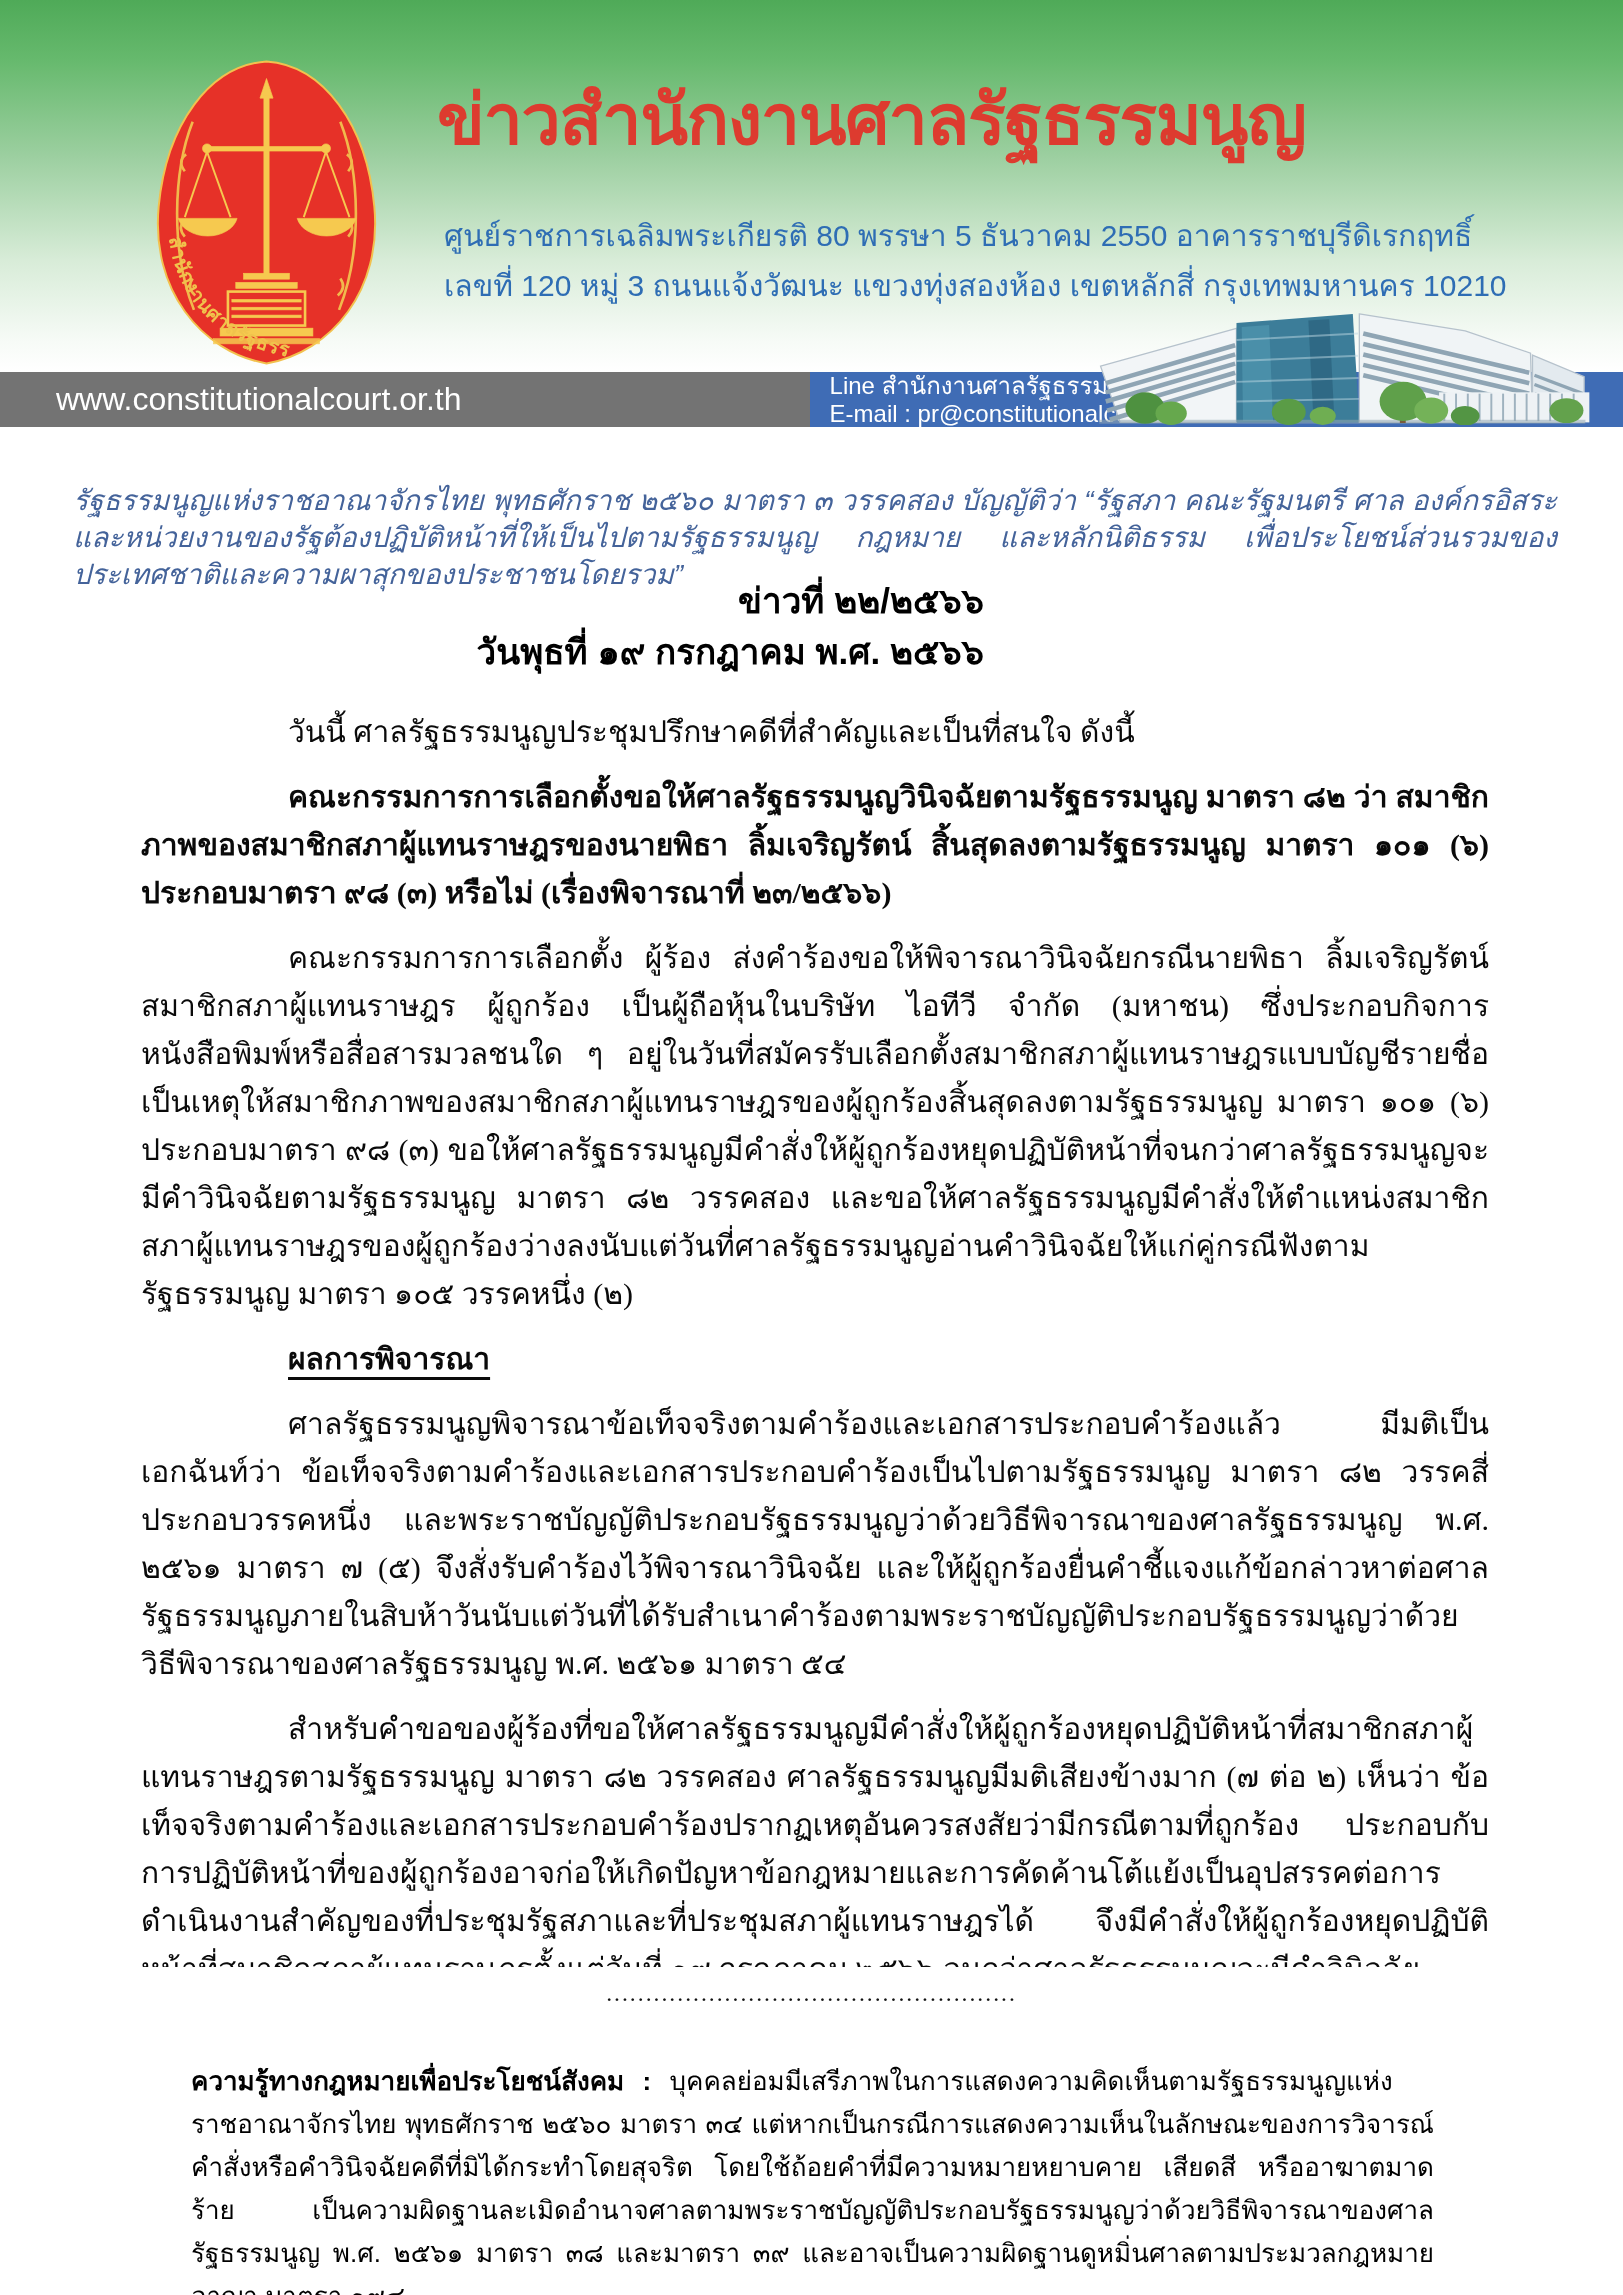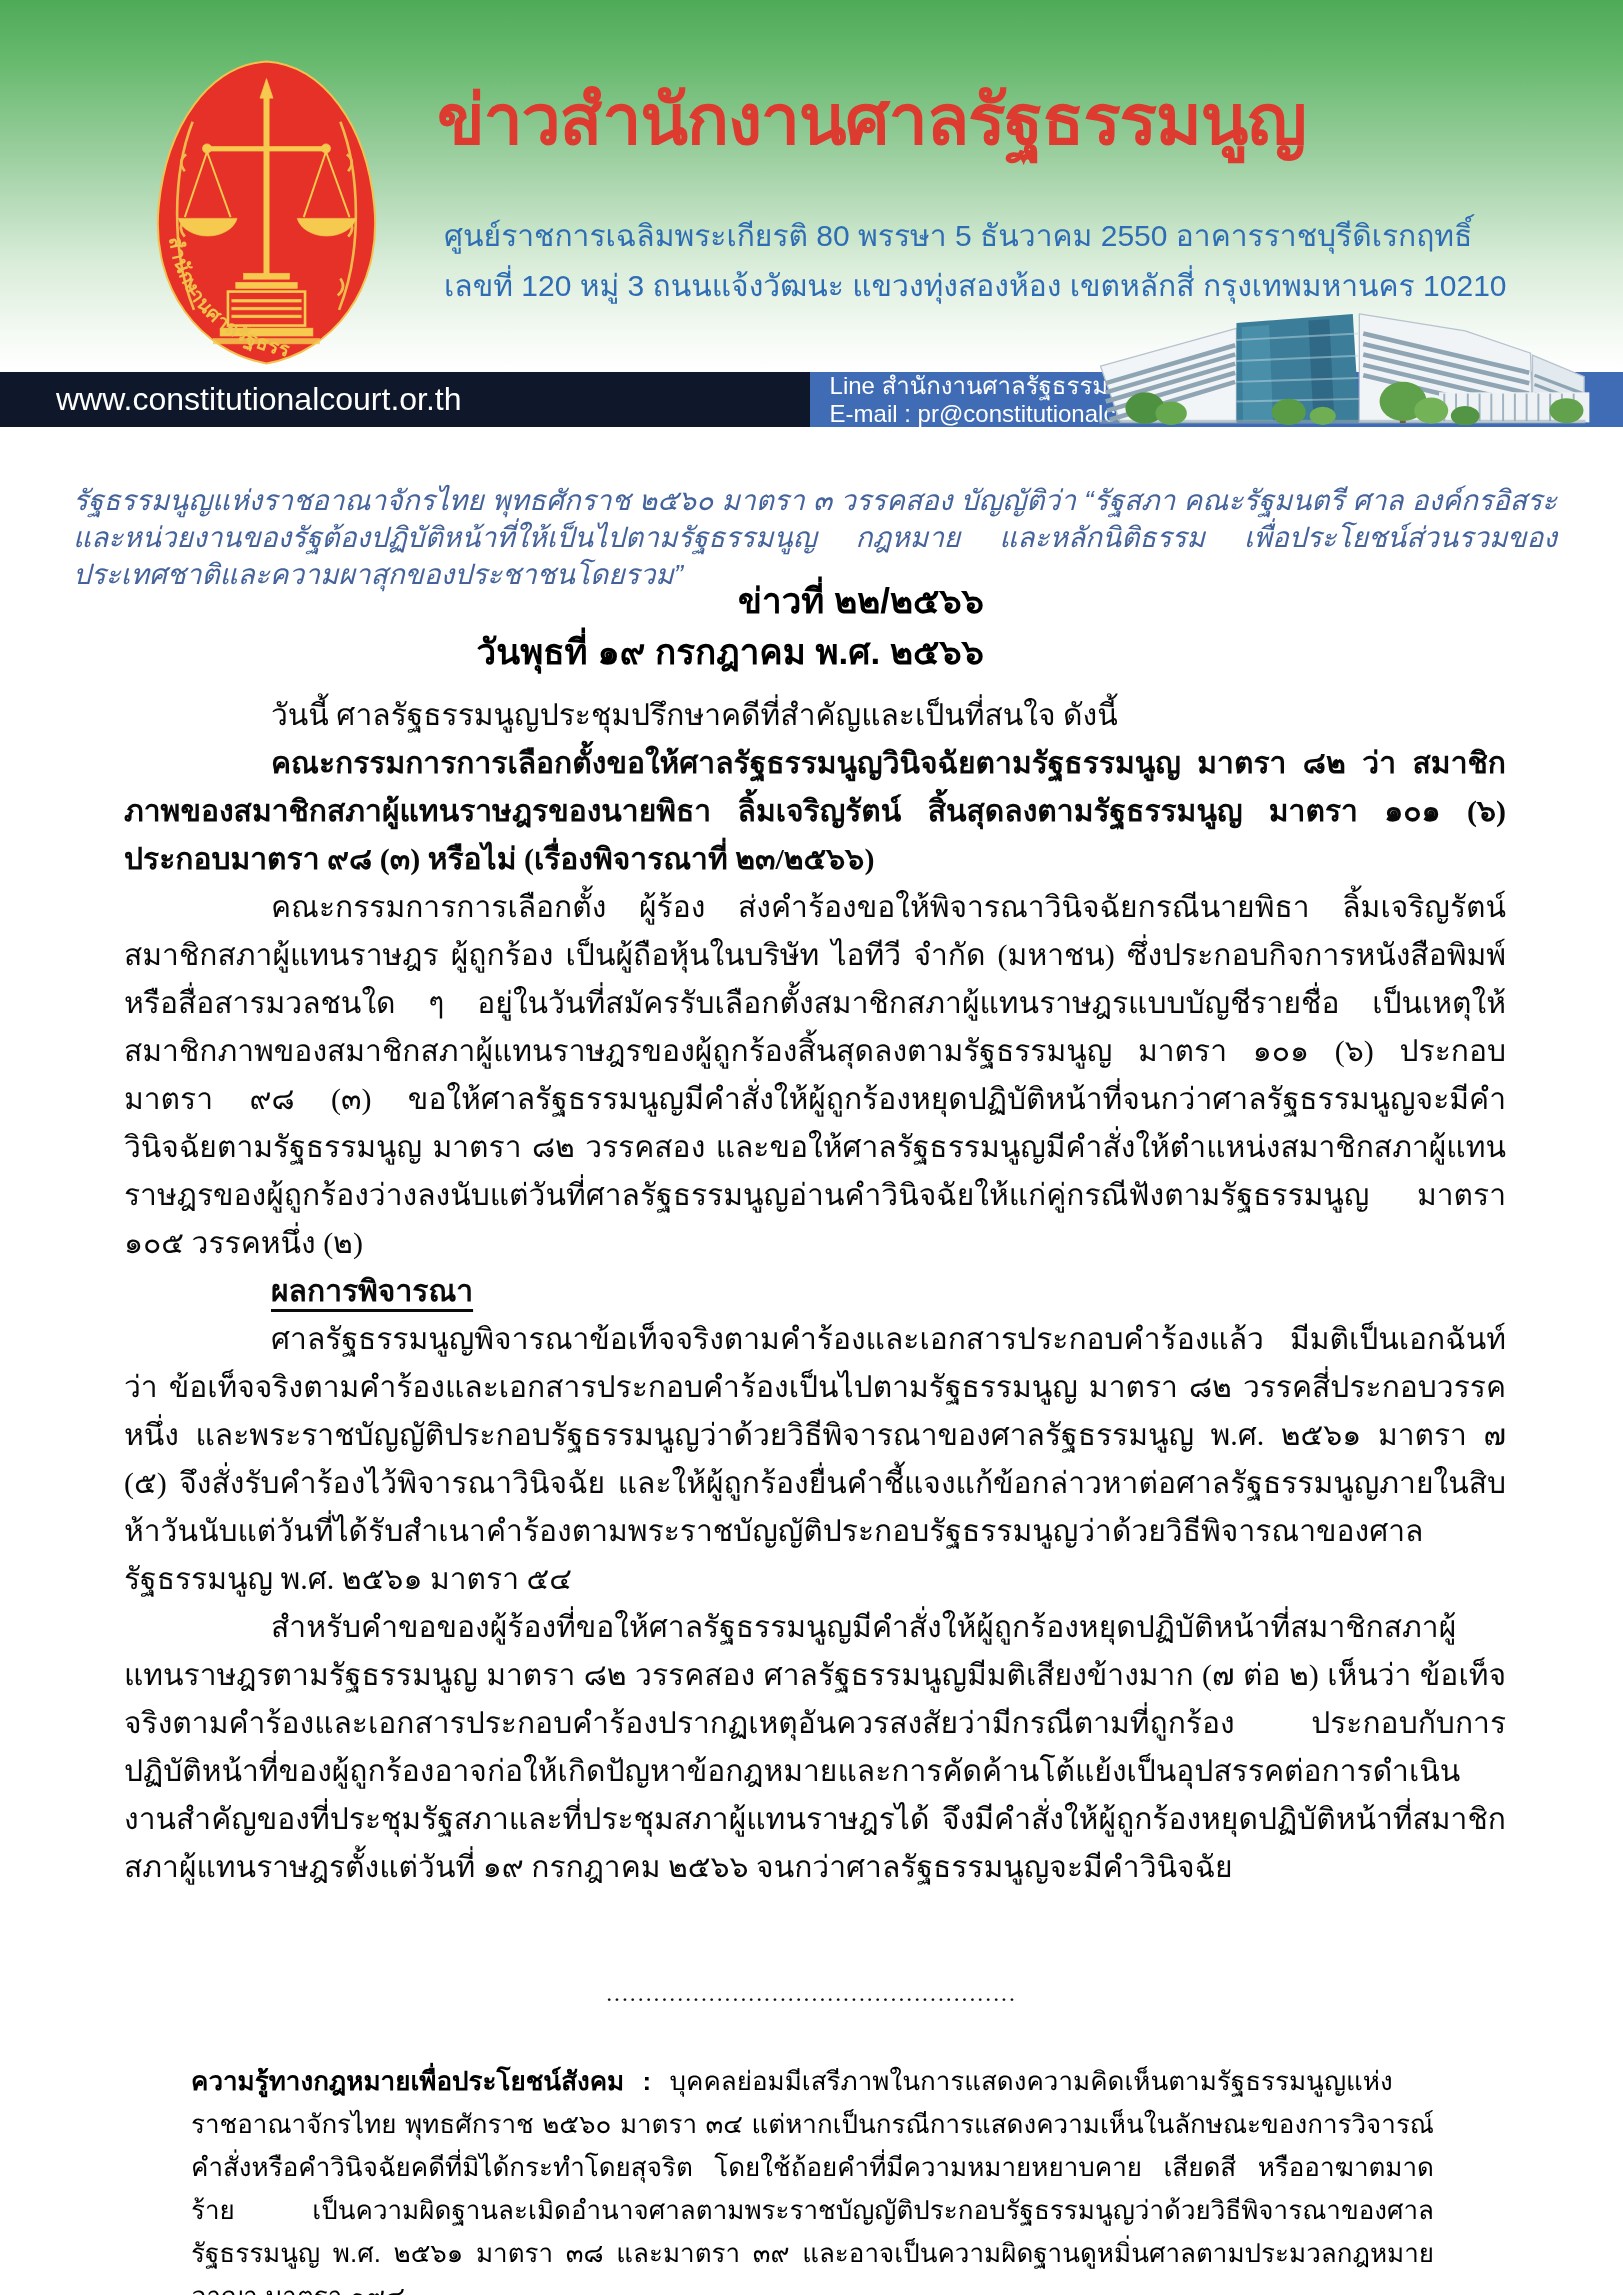--- a/index.html
+++ b/index.html
@@ -22,21 +22,21 @@
     letter-spacing:-1.3px;
   }
   .masthead-address {
     position:absolute; left:444px; top:211px;
     font-size:30px; line-height:50px; color:#2e6db4;
   }
 
   
   .bar-row { position:absolute; left:0; top:372px; width:1623px; height:55px; }
   .website-bar {
-    position:absolute; left:0; top:0; width:810px; height:55px; background:#0f172a;
+    position:absolute; left:0; top:0; width:810px; height:55px; background:#737373;
     display:flex; align-items:center; padding-left:56px;
     color:#fff; font-size:32px;
   }
   .contact-bar {
     position:absolute; left:810px; top:0; width:813px; height:55px; background:#3f6cb5;
     display:flex; flex-direction:column; justify-content:center; padding-left:19.6px;
     color:#fff; font-size:24px; line-height:27.5px;
   }
   .building-svg { position:absolute; right:27.5px; top:-79px; width:523px; height:132px; }
 
@@ -54,21 +54,21 @@
     font-size:35px; font-weight:bold; line-height:51px; color:#000;
   }
 
   
   .body-text {
     position:absolute; left:124px; top:691px; width:1382px; height:1276px;
     overflow:hidden;
     font-family:"Liberation Serif", serif;
     font-size:30px; line-height:48px; color:#0a0a0a; text-align:justify;
   }
-  .body-text p { margin:0; text-indent:147px; }
+  .body-text p { margin:17px; text-indent:147px; }
   .case-title { font-weight:bold; }
   .result-heading {
     margin:48px 0 0 147px; font-weight:bold;
     text-decoration:underline; text-underline-offset:7.9px; text-decoration-thickness:2.6px;
   }
 
   .dotted-sep {
     position:absolute; left:0; top:1980px; width:1623px; text-align:center;
     font-family:"Liberation Serif", serif; font-size:23.6px; letter-spacing:2px; color:#111;
   }

